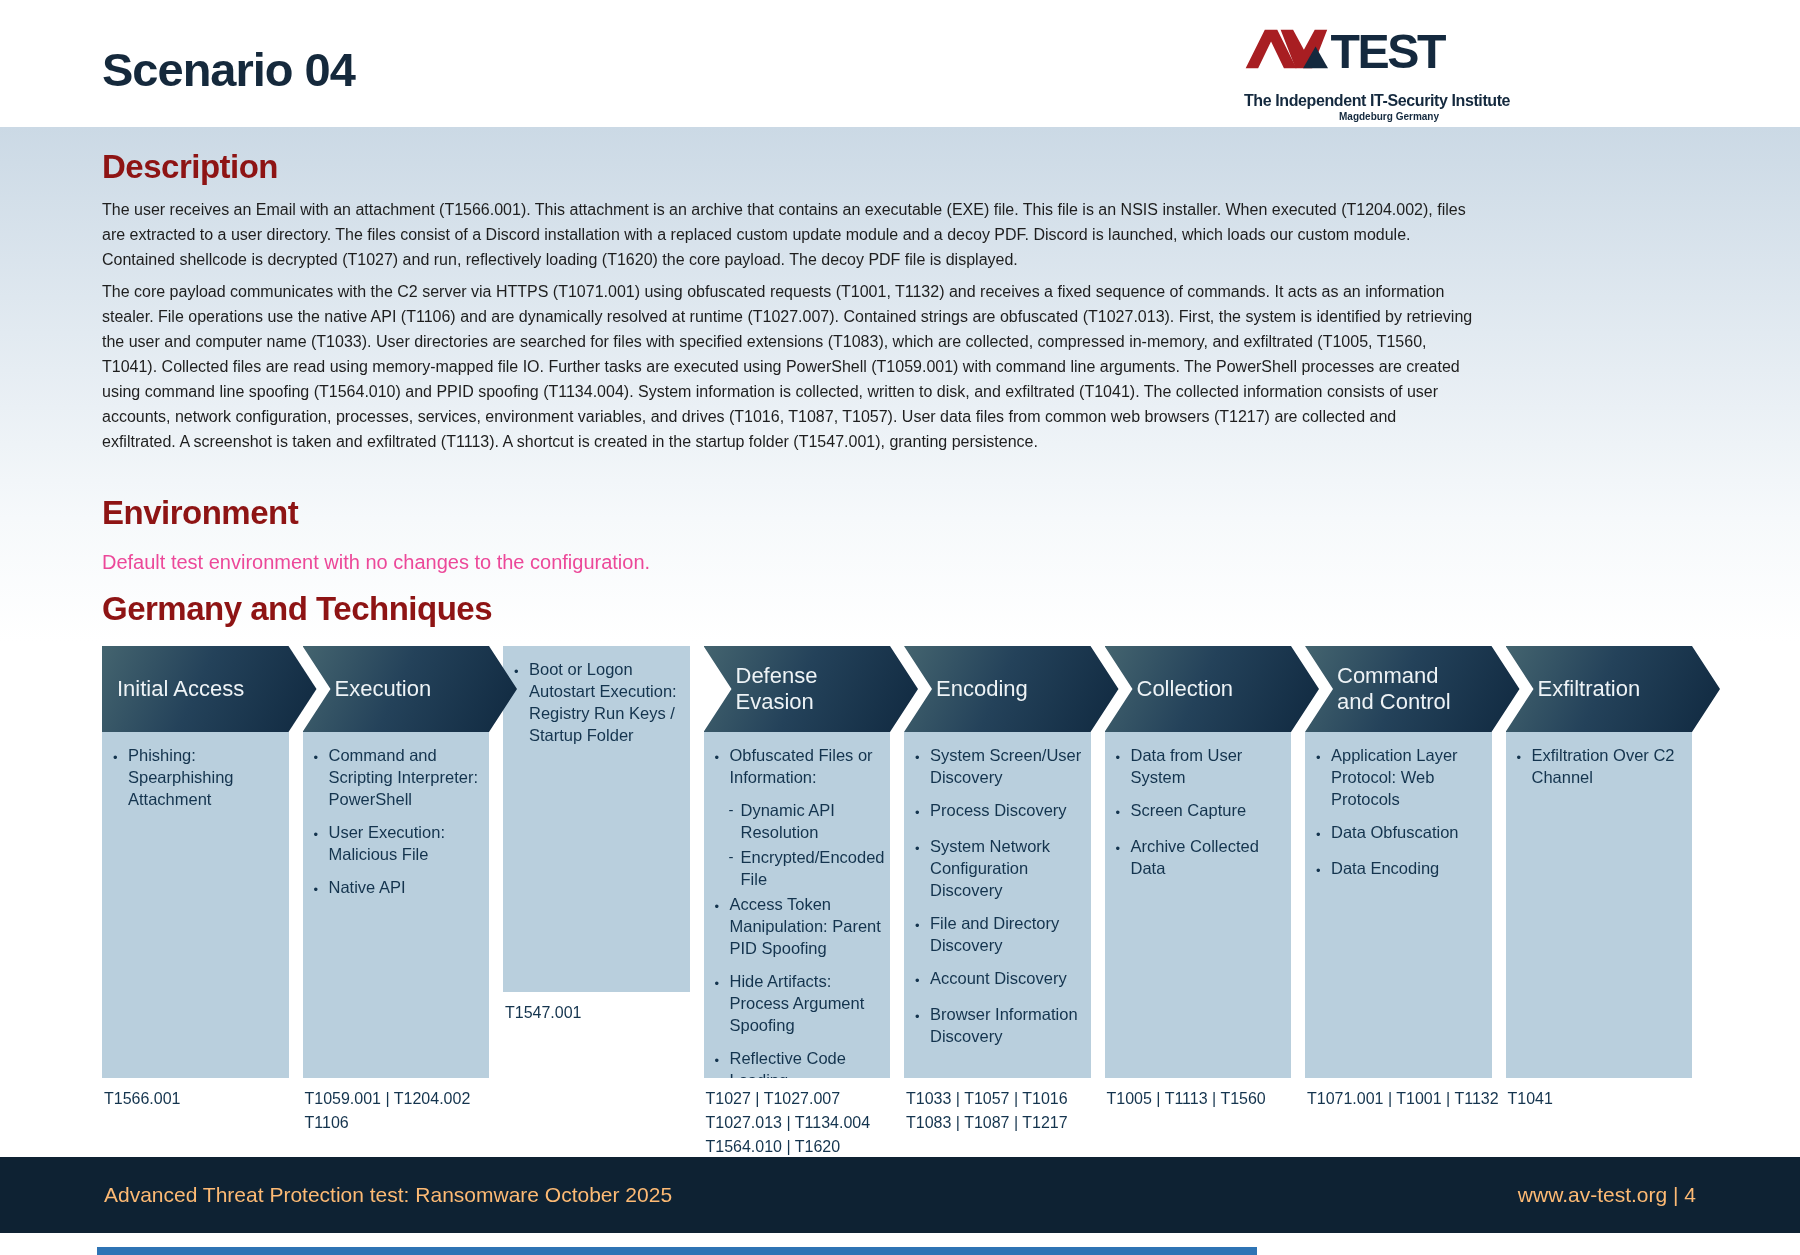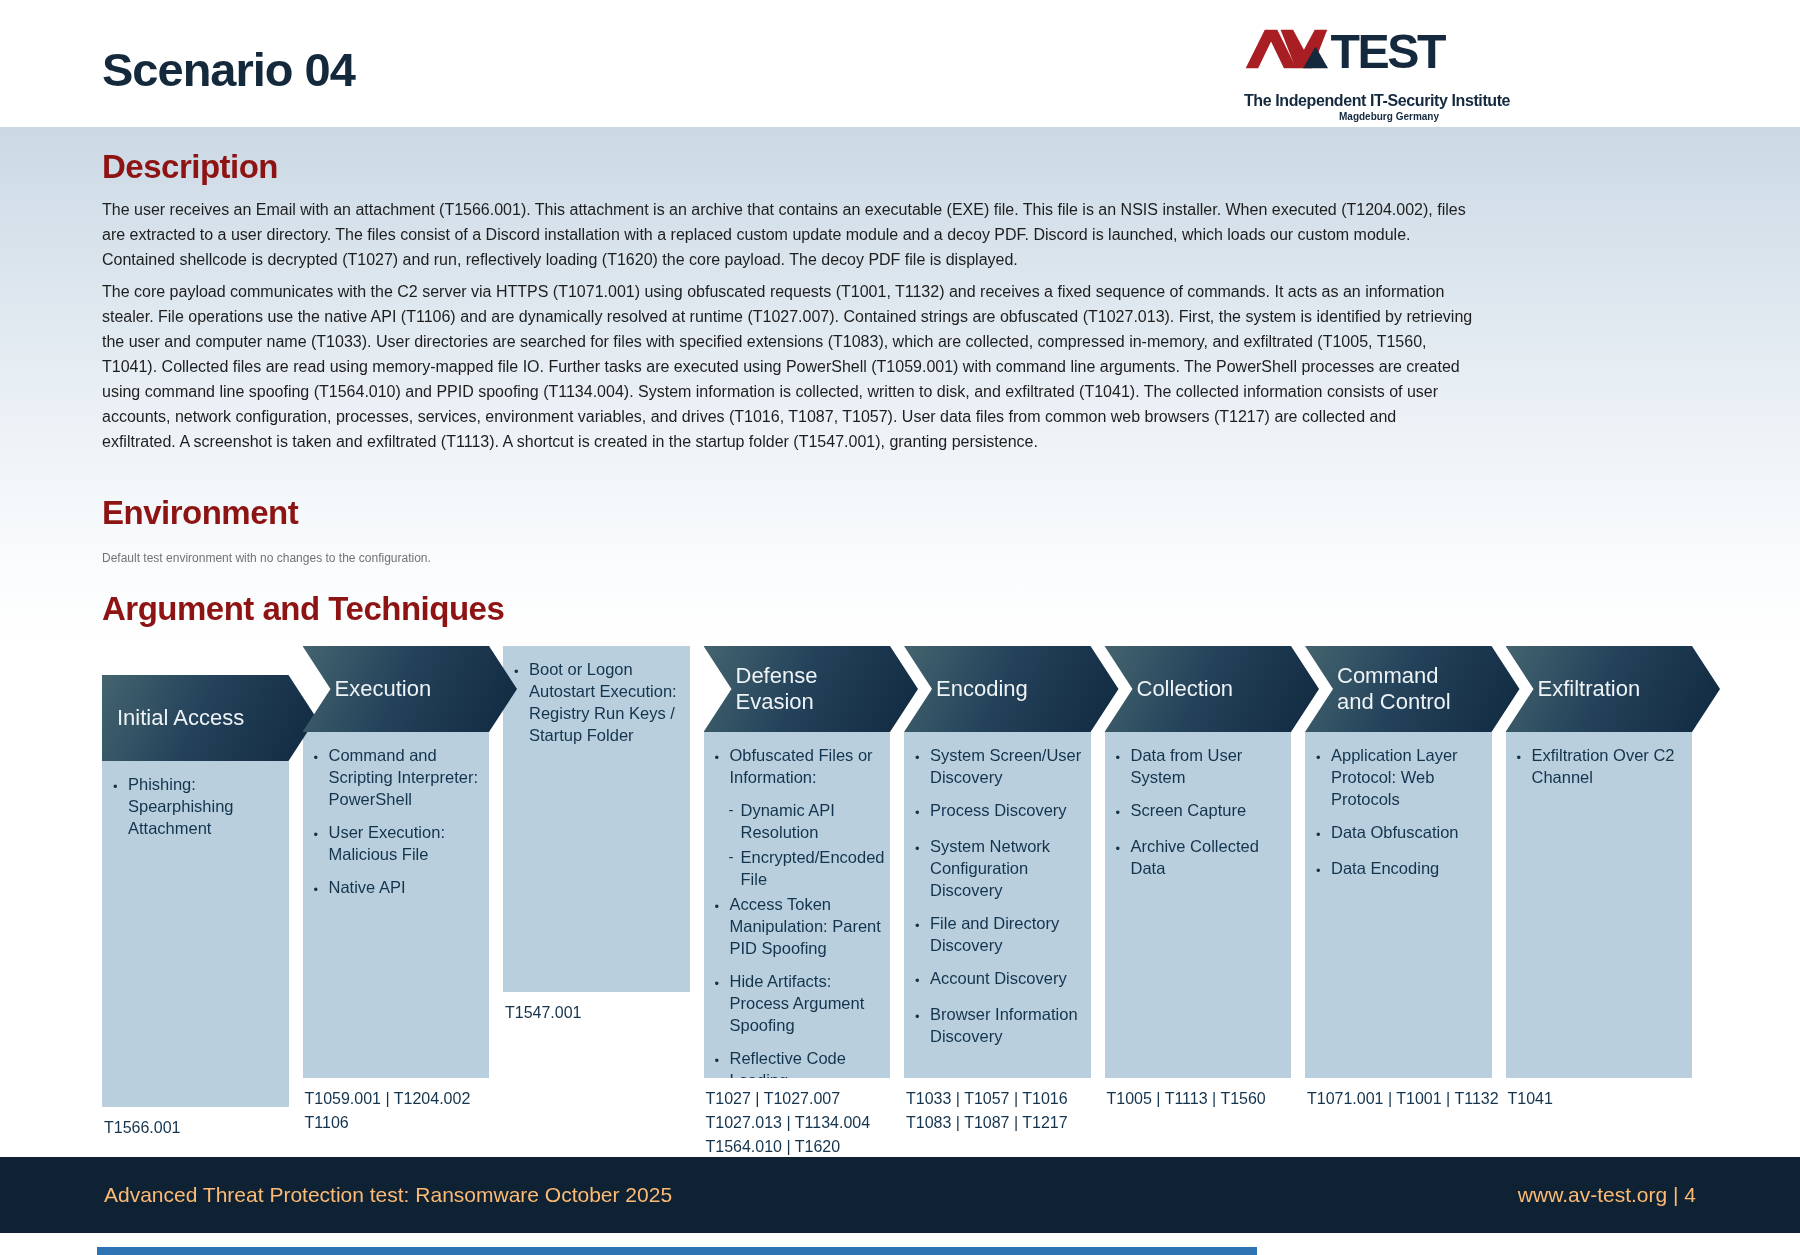--- a/index.html
+++ b/index.html
@@ -26,36 +26,35 @@
   }
   .sec-heading { position:absolute; left:102px; font-size:33px; font-weight:800; letter-spacing:-0.5px; color:#8e1414; }
   .h-desc { top:148px; }
   .h-env  { top:494px; }
   .h-tac  { top:590px; }
   .para {
     position:absolute; left:102px; width:1372px; font-size:16px; line-height:25px; color:#1e1e1e;
   }
   .p1 { top:197px; }
   .p2 { top:279px; }
-  .env-text { position:absolute; left:102px; top:551px; font-size:12px; color:#737373; }
+  .env-text { position:absolute; left:102px; top:551px; font-size:20px; color:#ec4899; }
   
   .tactics-row {
     position:absolute; left:102px; top:646px; width:1590px;
     display:flex; gap:14px; align-items:flex-start;
   }
   .tcol { flex:1 1 0; min-width:0; position:relative; }
   .chev {
     position:relative; width:calc(100% + 28px); height:86px;
     background:linear-gradient(115deg,#44646f 0%, #24425a 45%, #102940 100%);
     clip-path:polygon(0 0, calc(100% - 28px) 0, 100% 50%, calc(100% - 28px) 100%, 0 100%, 28px 50%);
     display:flex; align-items:center; z-index:2;
   }
   .chev.first {
     clip-path:polygon(0 0, calc(100% - 28px) 0, 100% 50%, calc(100% - 28px) 100%, 0 100%);
-    margin-top:29px;
   }
   .chev-label {
     color:#eef3f6; font-size:22px; line-height:26px; padding-left:32px; max-width:166px;
   }
   .chev.first .chev-label { padding-left:15px; }
   .tbody-box {
     width:100%; height:346px; background:#b9cfdd; padding:12px 8px 10px 11px;
     color:#14344e; overflow:hidden;
   }
   .tech { display:flex; margin-bottom:11px; font-size:16.5px; line-height:22px; }
@@ -97,21 +96,21 @@
 
   <div class="content-bg"></div>
 
   <div class="sec-heading h-desc">Description</div>
   <div class="para p1">The user receives an Email with an attachment (T1566.001). This attachment is an archive that contains an executable (EXE) file. This file is an NSIS installer. When executed (T1204.002), files are extracted to a user directory. The files consist of a Discord installation with a replaced custom update module and a decoy PDF. Discord is launched, which loads our custom module. Contained shellcode is decrypted (T1027) and run, reflectively loading (T1620) the core payload. The decoy PDF file is displayed.</div>
   <div class="para p2">The core payload communicates with the C2 server via HTTPS (T1071.001) using obfuscated requests (T1001, T1132) and receives a fixed sequence of commands. It acts as an information stealer. File operations use the native API (T1106) and are dynamically resolved at runtime (T1027.007). Contained strings are obfuscated (T1027.013). First, the system is identified by retrieving the user and computer name (T1033). User directories are searched for files with specified extensions (T1083), which are collected, compressed in-memory, and exfiltrated (T1005, T1560, T1041). Collected files are read using memory-mapped file IO. Further tasks are executed using PowerShell (T1059.001) with command line arguments. The PowerShell processes are created using command line spoofing (T1564.010) and PPID spoofing (T1134.004). System information is collected, written to disk, and exfiltrated (T1041). The collected information consists of user accounts, network configuration, processes, services, environment variables, and drives (T1016, T1087, T1057). User data files from common web browsers (T1217) are collected and exfiltrated. A screenshot is taken and exfiltrated (T1113). A shortcut is created in the startup folder (T1547.001), granting persistence.</div>
 
   <div class="sec-heading h-env">Environment</div>
   <div class="env-text">Default test environment with no changes to the configuration.</div>
 
-  <div class="sec-heading h-tac">Argument and Techniques</div>
+  <div class="sec-heading h-tac">Germany and Techniques</div>
 
   <div class="tactics-row" id="tactics-row">
       <div class="tcol">
         <div class="chev first">
           <span class="chev-label">Initial Access</span>
         </div>
         <div class="tbody-box">
           <div class="tech">
             <span class="b">•</span>
             <span class="t">Phishing: Spearphishing Attachment</span>

